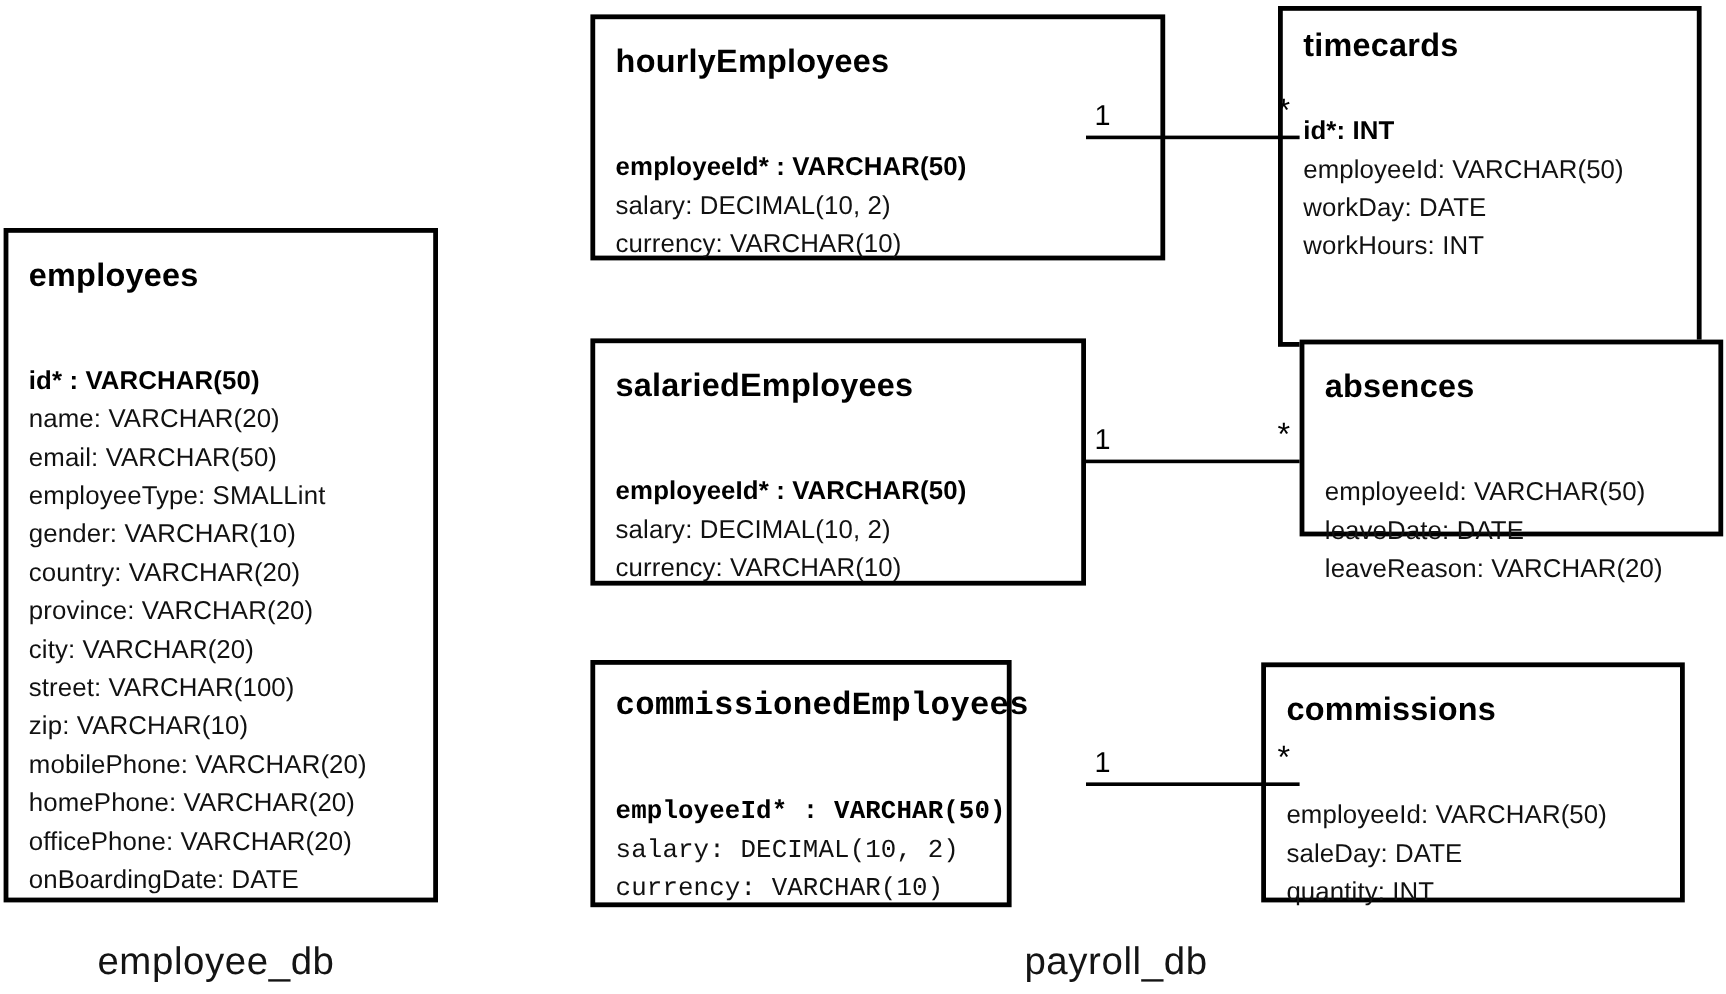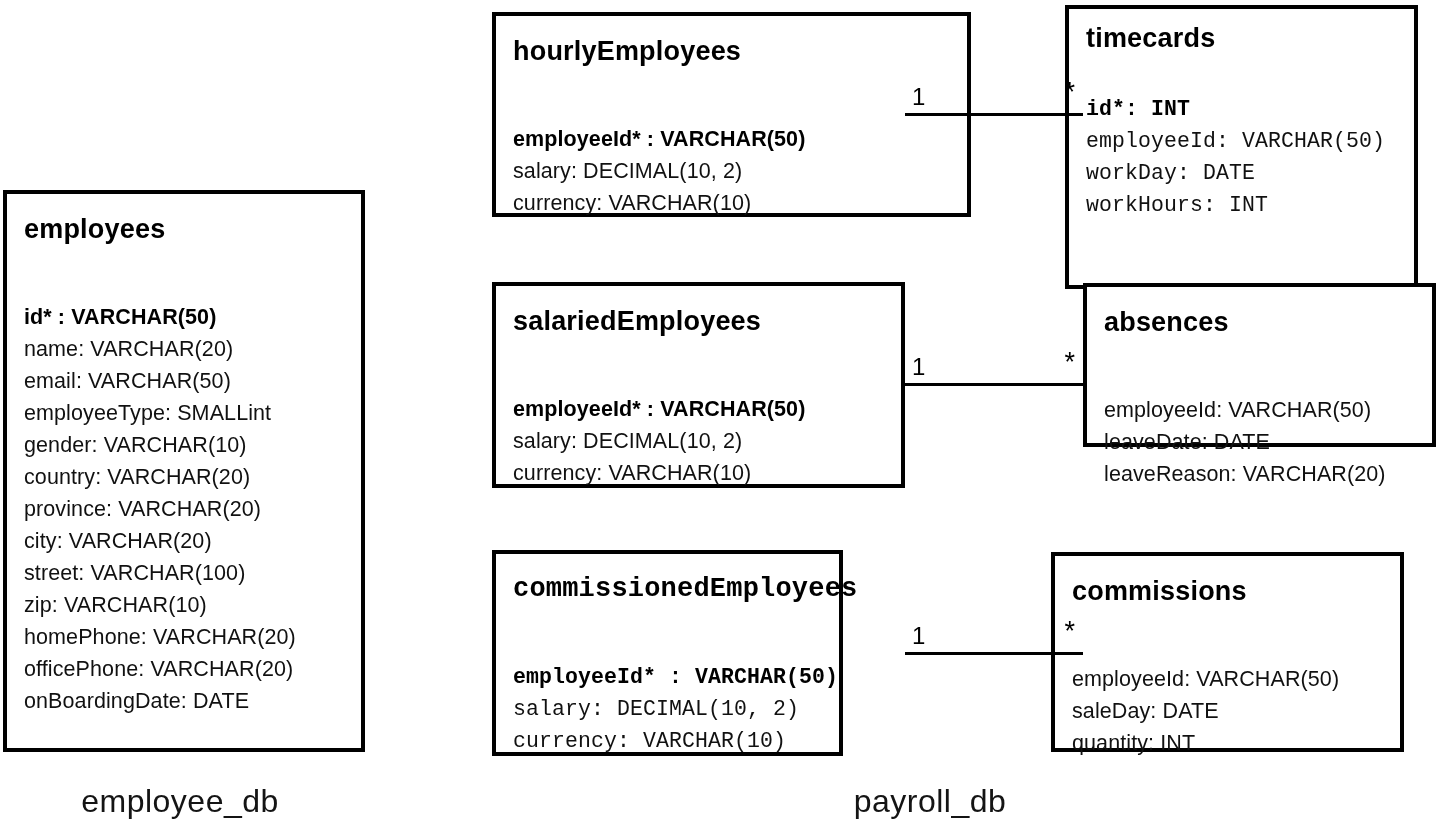--- a/index.html
+++ b/index.html
@@ -37,21 +37,21 @@
     color: #111111;
     letter-spacing: 0.1px;
   }
   .field { white-space: nowrap; }
   .field.pk { font-weight: 700; color: #000; }
 
   
   .pos-employees            { left: 3px;    top: 190px; width: 362px; height: 562px; }
   .pos-hourlyEmployees      { left: 492px;  top: 12px;  width: 479px; height: 205px; }
   .pos-timecards            { left: 1065px; top: 5px;   width: 353px; height: 284px; padding-top: 14px; }
-  .pos-timecards .table-fields { margin-top: 40px; font-family: Liberation Mono, monospace; }
+  .pos-timecards .table-fields { margin-top: 40px; }
   .pos-salariedEmployees    { left: 492px;  top: 282px; width: 413px; height: 206px; }
   .pos-absences             { left: 1083px; top: 283px; width: 353px; height: 164px; }
   .pos-commissionedEmployees{ left: 492px;  top: 550px; width: 351px; height: 206px; font-family: Liberation Mono, monospace; }
   .pos-commissions          { left: 1051px; top: 552px; width: 353px; height: 200px; }
 
   
   .connector {
     position: absolute;
     left: 905px;
     width: 178px;
@@ -104,20 +104,21 @@
         <div class="field pk">id* : VARCHAR(50)</div>
         <div class="field">name: VARCHAR(20)</div>
         <div class="field">email: VARCHAR(50)</div>
         <div class="field">employeeType: SMALLint</div>
         <div class="field">gender: VARCHAR(10)</div>
         <div class="field">country: VARCHAR(20)</div>
         <div class="field">province: VARCHAR(20)</div>
         <div class="field">city: VARCHAR(20)</div>
         <div class="field">street: VARCHAR(100)</div>
         <div class="field">zip: VARCHAR(10)</div>
+        <div class="field">mobilePhone: VARCHAR(20)</div>
         <div class="field">homePhone: VARCHAR(20)</div>
         <div class="field">officePhone: VARCHAR(20)</div>
         <div class="field">onBoardingDate: DATE</div>
       </div>
   </div>
 
   <div class="table-box pos-hourlyEmployees">
     <div class="table-title">hourlyEmployees</div>
     <div class="table-fields">
         <div class="field pk">employeeId* : VARCHAR(50)</div>

